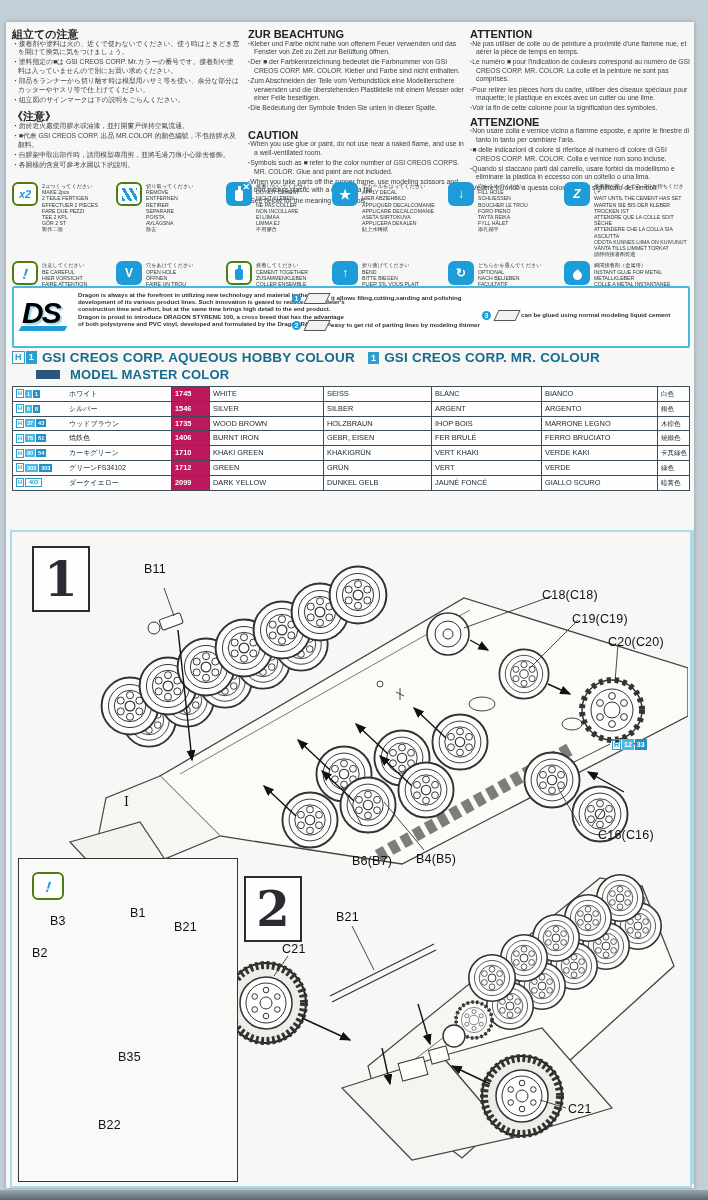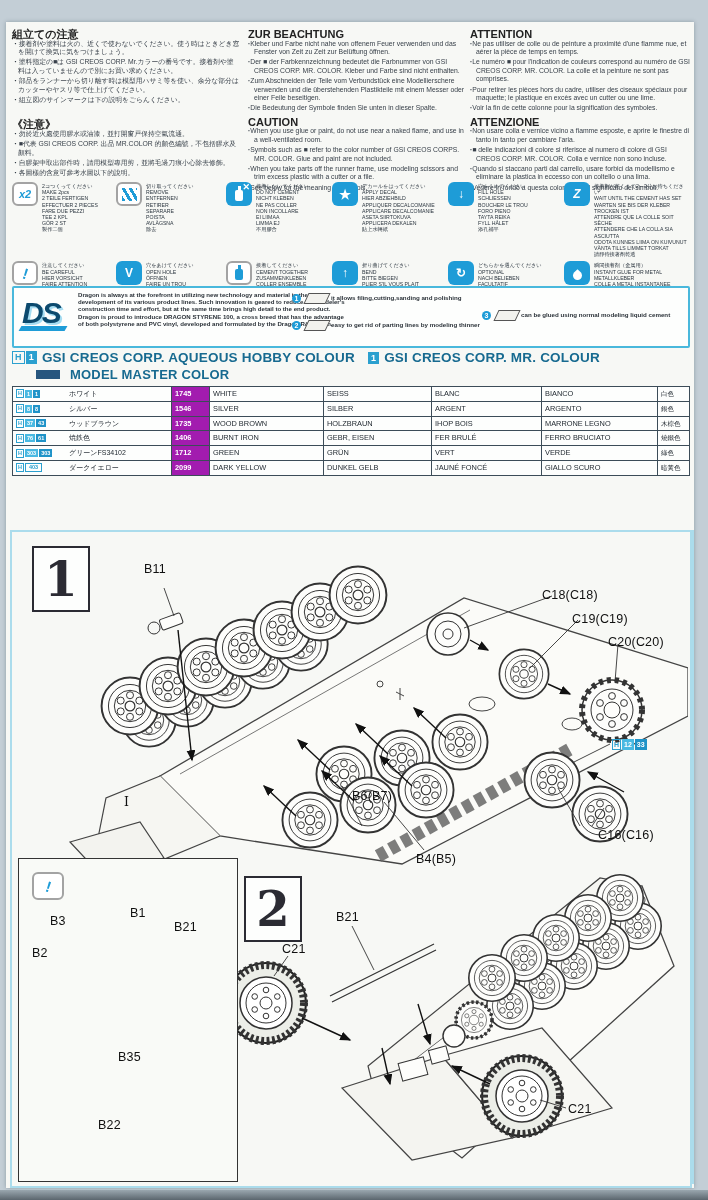--- a/index.html
+++ b/index.html
@@ -20,39 +20,39 @@
   .sym-cell{display:flex;align-items:flex-start;}
   .sym-row .sym-cell:nth-child(1){flex:0 0 104px;}
   .sym-row .sym-cell:nth-child(2){flex:0 0 110px;}
   .sym-row .sym-cell:nth-child(3){flex:0 0 106px;}
   .sym-row .sym-cell:nth-child(4){flex:0 0 116px;}
   .sym-row .sym-cell:nth-child(5){flex:0 0 116px;}
   .sym-row .sym-cell:nth-child(6){flex:0 0 124px;}
   .sym-icon{flex:0 0 26px;height:24px;border-radius:6px;margin-right:4px;
     display:flex;align-items:center;justify-content:center;position:relative;}
   .sym-icon.filled{background:#1e9cd7;color:#fff;}
-  .sym-icon.outline{background:#fff;border:2px solid #a3a3a3;color:#1e9cd7;height:20px;flex-basis:22px;}
+  .sym-icon.outline{background:#fff;border:2px solid #4d7c0f;color:#1e9cd7;height:20px;flex-basis:22px;}
   .glyph{font-weight:bold;font-size:12px;line-height:1;}
   .ic-make-2pcs .glyph{font-style:italic;font-size:11px;}
   .ic-be-careful .glyph{font-size:15px;transform:rotate(18deg);}
   .ic-apply-decal .glyph{font-size:13px;}
   .ic-wait .glyph{font-style:italic;}
   .shape-stripes{width:15px;height:13px;background:repeating-linear-gradient(60deg,#1e9cd7 0 3px,transparent 3px 6px);}
   .shape-bottle{width:8px;height:11px;border-radius:2px;position:relative;margin-top:3px;}
   .shape-bottle::before{content:"";position:absolute;top:-4px;left:2.5px;width:3px;height:4px;background:inherit;}
   .ic-cement-together .shape-bottle{background:#1e9cd7;}
   .ic-do-not-cement .shape-bottle{background:#fff;}
   .ic-do-not-cement .glyph{position:absolute;right:2px;top:1px;font-size:9px;color:#fff;}
   .shape-drop{width:9px;height:9px;background:#fff;border-radius:0 50% 50% 50%;transform:rotate(45deg);margin-top:4px;}
   .sym-lines{font-size:5.2px;line-height:6.2px;color:#2c3640;padding-top:1px;}
   
   .ds-box{position:absolute;left:6px;top:264px;width:674px;height:58px;border:2px solid #49b8dc;
     background:#fdfefd;border-radius:2px;}
   .ds-logo{position:absolute;left:8px;top:8px;font-size:30px;font-weight:bold;font-style:italic;
-    color:#0c4a6e;text-shadow:2px 2px 0 #a6ddf2;letter-spacing:-2px;}
+    color:#000000;text-shadow:2px 2px 0 #a6ddf2;letter-spacing:-2px;}
   .ds-logo::after{content:"";position:absolute;left:-2px;bottom:-1px;width:46px;height:5px;
     background:#1e9cd7;transform:skewX(-30deg);}
   .ds-text{position:absolute;left:64px;top:3px;width:268px;font-size:6.1px;line-height:7.2px;
     font-weight:bold;color:#2a3138;}
   .ds-item{position:absolute;font-size:6.2px;font-weight:bold;color:#2a3138;}
   .ds-num{display:inline-block;width:9px;height:9px;border-radius:50%;background:#1e9cd7;color:#fff;
     font-size:7px;line-height:9px;text-align:center;font-weight:bold;vertical-align:middle;margin-right:2px;}
   .ds-sketch{display:inline-block;width:20px;height:9px;border:1px solid #555;background:#f2f2ee;
     transform:skewX(-25deg);vertical-align:middle;margin:0 3px;}
   
@@ -62,21 +62,21 @@
   .badge-n{background:#2ba0cf;color:#fff;font-size:9px;padding:0 3px;line-height:12px;font-weight:bold;}
   .chip-navy{display:inline-block;width:24px;height:9px;background:#27567e;margin-right:5px;}
   .paint-table{position:absolute;left:6px;top:364px;width:676px;border:1.2px solid #3c4c58;background:#fdfefd;}
   .prow{display:flex;height:13.8px;border-bottom:1px solid #3c4c58;align-items:stretch;}
   .prow:last-child{border-bottom:none;}
   .pcell{border-right:1px solid #3c4c58;font-size:7.4px;line-height:13.4px;padding-left:3px;
     white-space:nowrap;overflow:hidden;color:#1c242c;}
   .pcell:last-child{border-right:none;}
   .pc-badge{flex:0 0 50px;display:flex;align-items:center;gap:1px;border-right:none;}
   .pc-jp{flex:0 0 102px;font-size:7px;}
-  .pc-mm{flex:0 0 34px;background:#a21caf;color:#fff;font-weight:bold;}
+  .pc-mm{flex:0 0 34px;background:#be185d;color:#fff;font-weight:bold;}
   .pc-en{flex:0 0 110px;}
   .pc-de{flex:0 0 104px;}
   .pc-fr{flex:0 0 106px;}
   .pc-it{flex:0 0 112px;}
   .pc-zh{flex:1;font-size:6.5px;border-right:none;}
   .bH{border:1px solid #2ba0cf;color:#2ba0cf;font-size:5.5px;line-height:7px;padding:0 1px;font-weight:bold;}
   .bAq{background:#49b9e2;color:#fff;font-size:5.5px;line-height:8px;padding:0 2px;font-weight:bold;}
   .bMr{background:#1f93c8;color:#fff;font-size:5.5px;line-height:8px;padding:0 2px;font-weight:bold;}
   .bSingle{border:1px solid #2ba0cf;color:#2ba0cf;font-size:5.5px;line-height:7px;padding:0 3px;font-weight:bold;}
   
@@ -144,37 +144,37 @@
 <div class="page">
 
   <div class="notes-col jp" style="left:6px;top:8px;width:228px;">
     <h4>組立ての注意</h4>
     <div id="nb-jp">
         <div class="bullet">接着剤や塗料は火の、近くで使わないでください。使う時はときどき窓を開けて換気に気をつけましょう。</div>
         <div class="bullet">塗料指定の■は GSI CREOS CORP. Mr.カラーの番号です。接着剤や塗料は入っていませんので別にお買い求めください。</div>
         <div class="bullet">部品をランナーから切り離す時は模型用ハサミ等を使い、余分な部分はカッターやヤスリ等で仕上げてください。</div>
         <div class="bullet">組立図のサインマークは下の説明をごらんください。</div>
       </div>
-    <h4 style="margin-top:16px;">《注意》</h4>
+    <h4 style="margin-top:8px;">《注意》</h4>
     <div id="nb-zh">
         <div class="bullet">勿於近火處使用膠水或油漆，並打開窗戸保持空氣流通。</div>
         <div class="bullet">■代表 GSI CREOS CORP. 出品 MR.COLOR 的顏色編號，不包括膠水及顏料。</div>
         <div class="bullet">自膠架中取出部件時，請用模型專用剪，並將毛邊刀痕小心除去修飾。</div>
         <div class="bullet">各圖樣的含意可參考水圖以下的說明。</div>
       </div>
   </div>
   <div class="notes-col" style="left:242px;top:8px;width:218px;">
     <h4>ZUR BEACHTUNG</h4>
     <div id="nb-de">
         <div class="bullet">Kleber und Farbe nicht nahe von offenem Feuer verwenden und das Fenster von Zeit zu Zeit zur Belüftung öffnen.</div>
         <div class="bullet">Der ■ der Farbkennzeichnung bedeutet die Farbnummer von GSI CREOS CORP. MR. COLOR. Kleber und Farbe sind nicht enthalten.</div>
         <div class="bullet">Zum Abschneiden der Teile vom Verbundstück eine Modellierschere verwenden und die überstehenden Plastikteile mit einem Messer oder einer Feile beseitigen.</div>
         <div class="bullet">Die Bedeutung der Symbole finden Sie unten in dieser Spalte.</div>
       </div>
-    <h4 style="margin-top:5px;">CAUTION</h4>
+    <h4 style="margin-top:18px;">CAUTION</h4>
     <div id="nb-en">
         <div class="bullet">When you use glue or paint, do not use near a naked flame, and use in a well-ventilated room.</div>
         <div class="bullet">Symbols such as ■ refer to the color number of GSI CREOS CORPS. MR. COLOR. Glue and paint are not included.</div>
         <div class="bullet">When you take parts off the runner frame, use modeling scissors and trim excess plastic with a cutter or a file.</div>
         <div class="bullet">See below for the meaning of symbols.</div>
       </div>
   </div>
   <div class="notes-col" style="left:464px;top:8px;width:220px;">
     <h4>ATTENTION</h4>
     <div id="nb-fr">
@@ -462,20 +462,34 @@
           <span class="bAq">76</span>
           <span class="bMr">61</span>
         </div>
         <div class="pcell pc-jp">焼鉄色</div>
         <div class="pcell pc-mm">1406</div>
         <div class="pcell pc-en">BURNT IRON</div>
         <div class="pcell pc-de">GEBR, EISEN</div>
         <div class="pcell pc-fr">FER BRULÉ</div>
         <div class="pcell pc-it">FERRO BRUCIATO</div>
         <div class="pcell pc-zh">燒鐵色</div>
+      </div>
+      <div class="prow">
+        <div class="pcell pc-badge">
+          <span class="bH">H</span>
+          <span class="bAq">80</span>
+          <span class="bMr">54</span>
+        </div>
+        <div class="pcell pc-jp">カーキグリーン</div>
+        <div class="pcell pc-mm">1710</div>
+        <div class="pcell pc-en">KHAKI GREEN</div>
+        <div class="pcell pc-de">KHAKIGRÜN</div>
+        <div class="pcell pc-fr">VERT KHAKI</div>
+        <div class="pcell pc-it">VERDE KAKI</div>
+        <div class="pcell pc-zh">卡其綠色</div>
       </div>
       <div class="prow">
         <div class="pcell pc-badge">
           <span class="bH">H</span>
           <span class="bAq">303</span>
           <span class="bMr">303</span>
         </div>
         <div class="pcell pc-jp">グリーンFS34102</div>
         <div class="pcell pc-mm">1712</div>
         <div class="pcell pc-en">GREEN</div>
@@ -563,21 +577,21 @@
     <path d="M598,210 L562,228" stroke="#333" stroke-width=".9" fill="none"></path>
     <path d="M350,292 L330,252" stroke="#333" stroke-width=".9" fill="none"></path>
     <path d="M412,316 L372,268" stroke="#333" stroke-width=".9" fill="none"></path>
     <path d="M568,292 L546,254 M580,292 L592,274" stroke="#333" stroke-width=".9" fill="none"></path>
     <path d="M152,54 L162,82" stroke="#333" stroke-width=".9" fill="none"></path>
   </svg>
   <div class="part-label" style="left:138px;top:540px;">B11</div>
   <div class="part-label" style="left:536px;top:566px;">C18(C18)</div>
   <div class="part-label" style="left:566px;top:590px;">C19(C19)</div>
   <div class="part-label" style="left:602px;top:613px;">C20(C20)</div>
-  <div class="part-label" style="left:346px;top:767px;text-align:right;">B6(B7)</div>
+  <div class="part-label" style="left:346px;top:832px;text-align:right;">B6(B7)</div>
   <div class="part-label" style="left:410px;top:830px;">B4(B5)</div>
   <div class="part-label" style="left:592px;top:806px;">C16(C16)</div>
   <div class="part-label" style="left:118px;top:772px;font-family:'DejaVu Serif',serif;">I</div>
   <div class="hbadge" style="left:606px;top:717px;">
     <span class="bH">H</span>
     <span class="bAq">12</span>
     <span class="bMr">33</span>
   </div>
 
   <div class="inset-box"></div>

